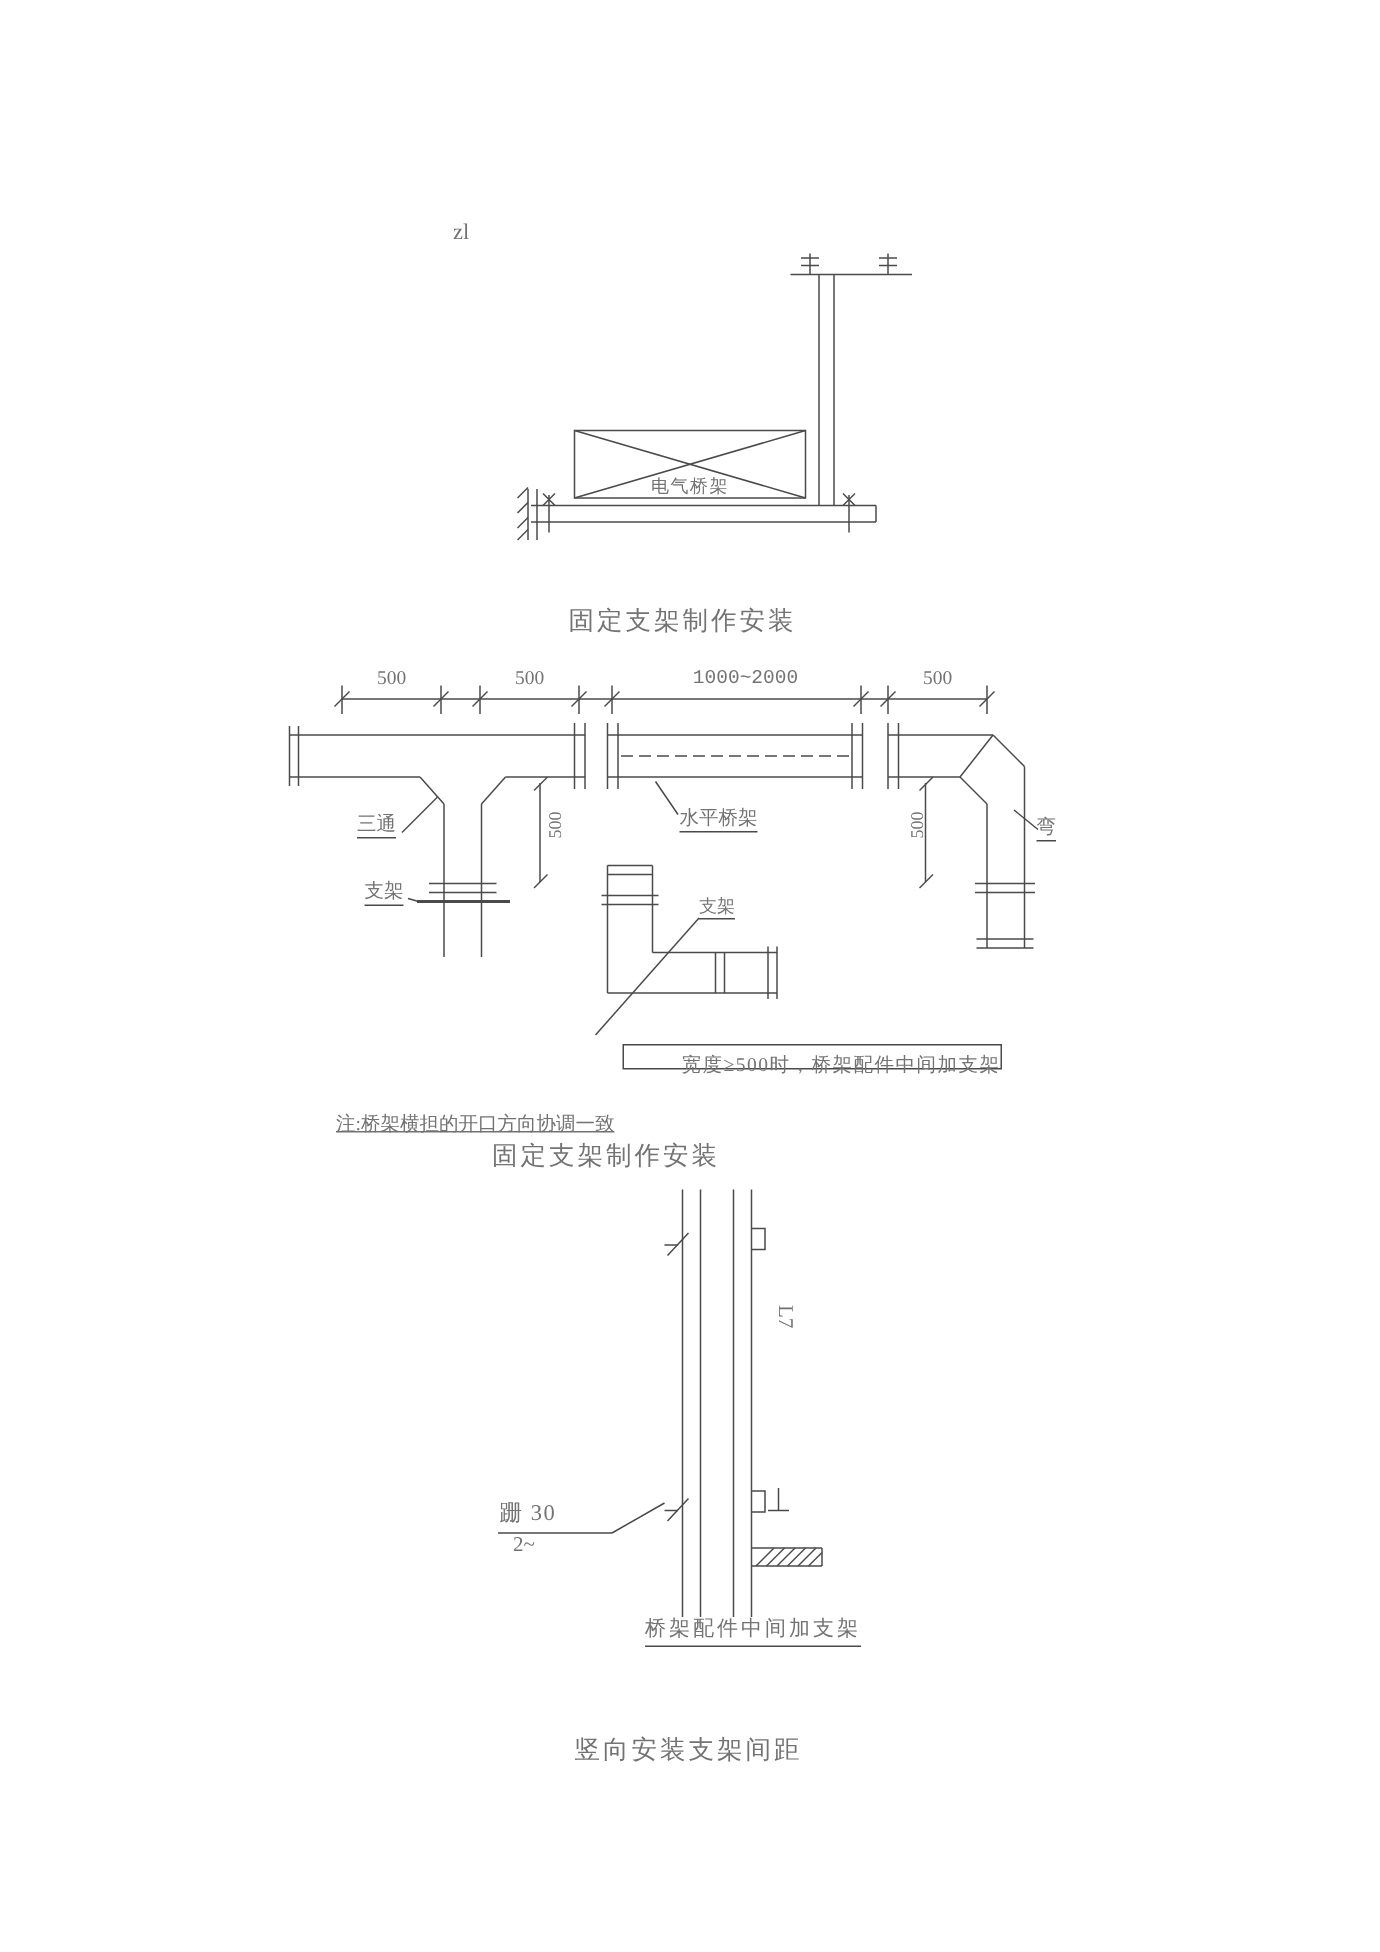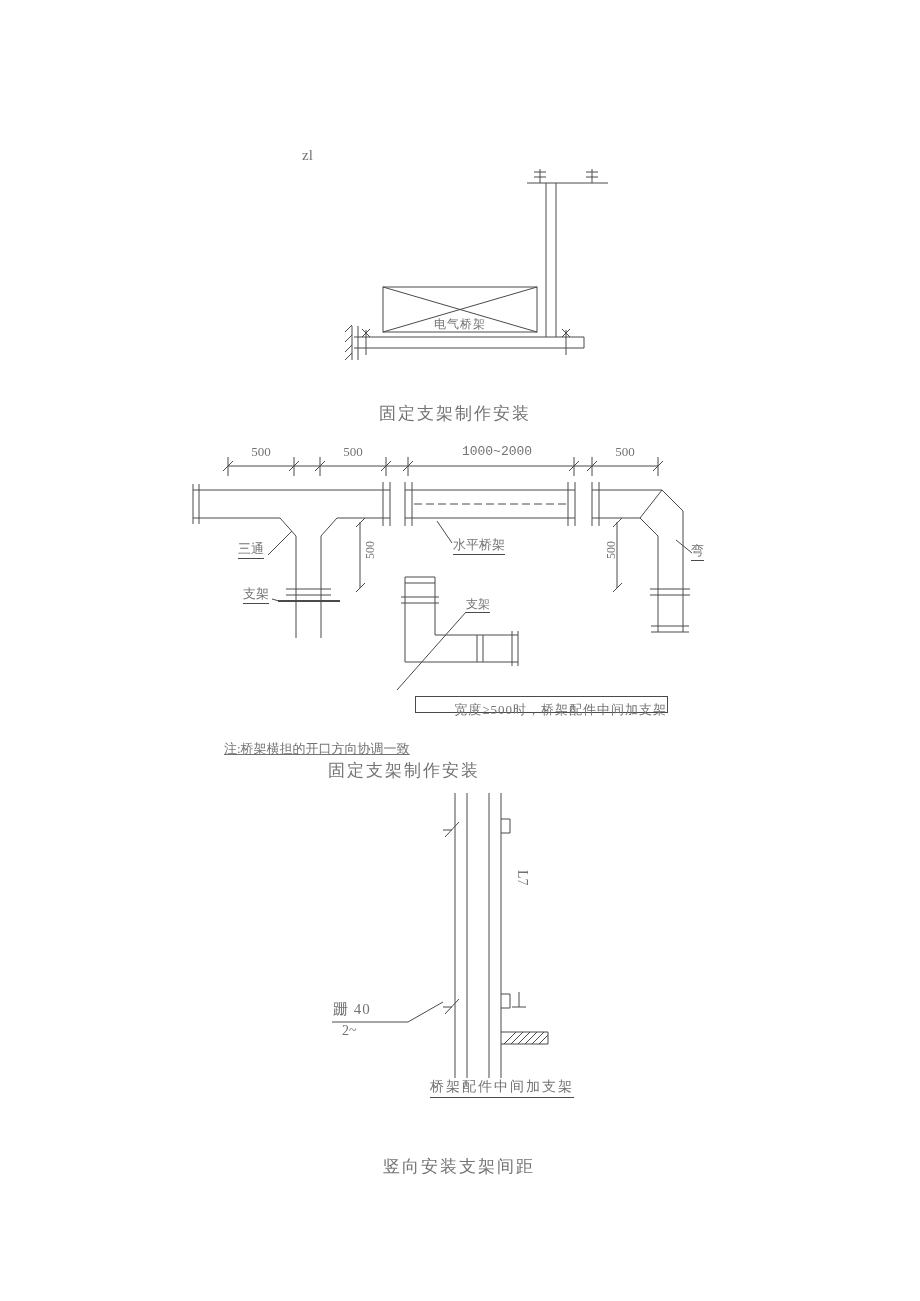--- a/index.html
+++ b/index.html
@@ -239,18 +239,18 @@
   <div class="lbl ctr small rotccw" style="left:604px; top:572px; width:44px;">500</div>
 
   <div class="lbl small u" style="left:466px; top:597px;">支架</div>
 
   <div class="boxnote" style="left:415px; top:696px; width:253px; height:17px;text-align:right;">宽度≥500时，桥架配件中间加支架</div>
 
   <div class="lbl note" style="left:224px; top:741px;">注:桥架横担的开口方向协调一致</div>
   <div class="lbl caption" style="left:328px; top:761px;">固定支架制作安装</div>
 
   <div class="lbl rotcw" style="left:530px; top:870px; font-size:14px;">L7</div>
-  <div class="lbl" style="left:333px; top:1000px; font-size:15px; letter-spacing:1px;">跚 40</div>
+  <div class="lbl" style="left:333px; top:1000px; font-size:15px; letter-spacing:1px;">跚 30</div>
   <div class="lbl" style="left:342px; top:1023px; font-size:14px;">2~</div>
   <div class="lbl u" style="left:430px; top:1079px; font-size:14px; letter-spacing:2px;">桥架配件中间加支架</div>
   <div class="lbl caption" style="left:383px; top:1157px;">竖向安装支架间距</div>
 
 </div>
 
 </body></html>

